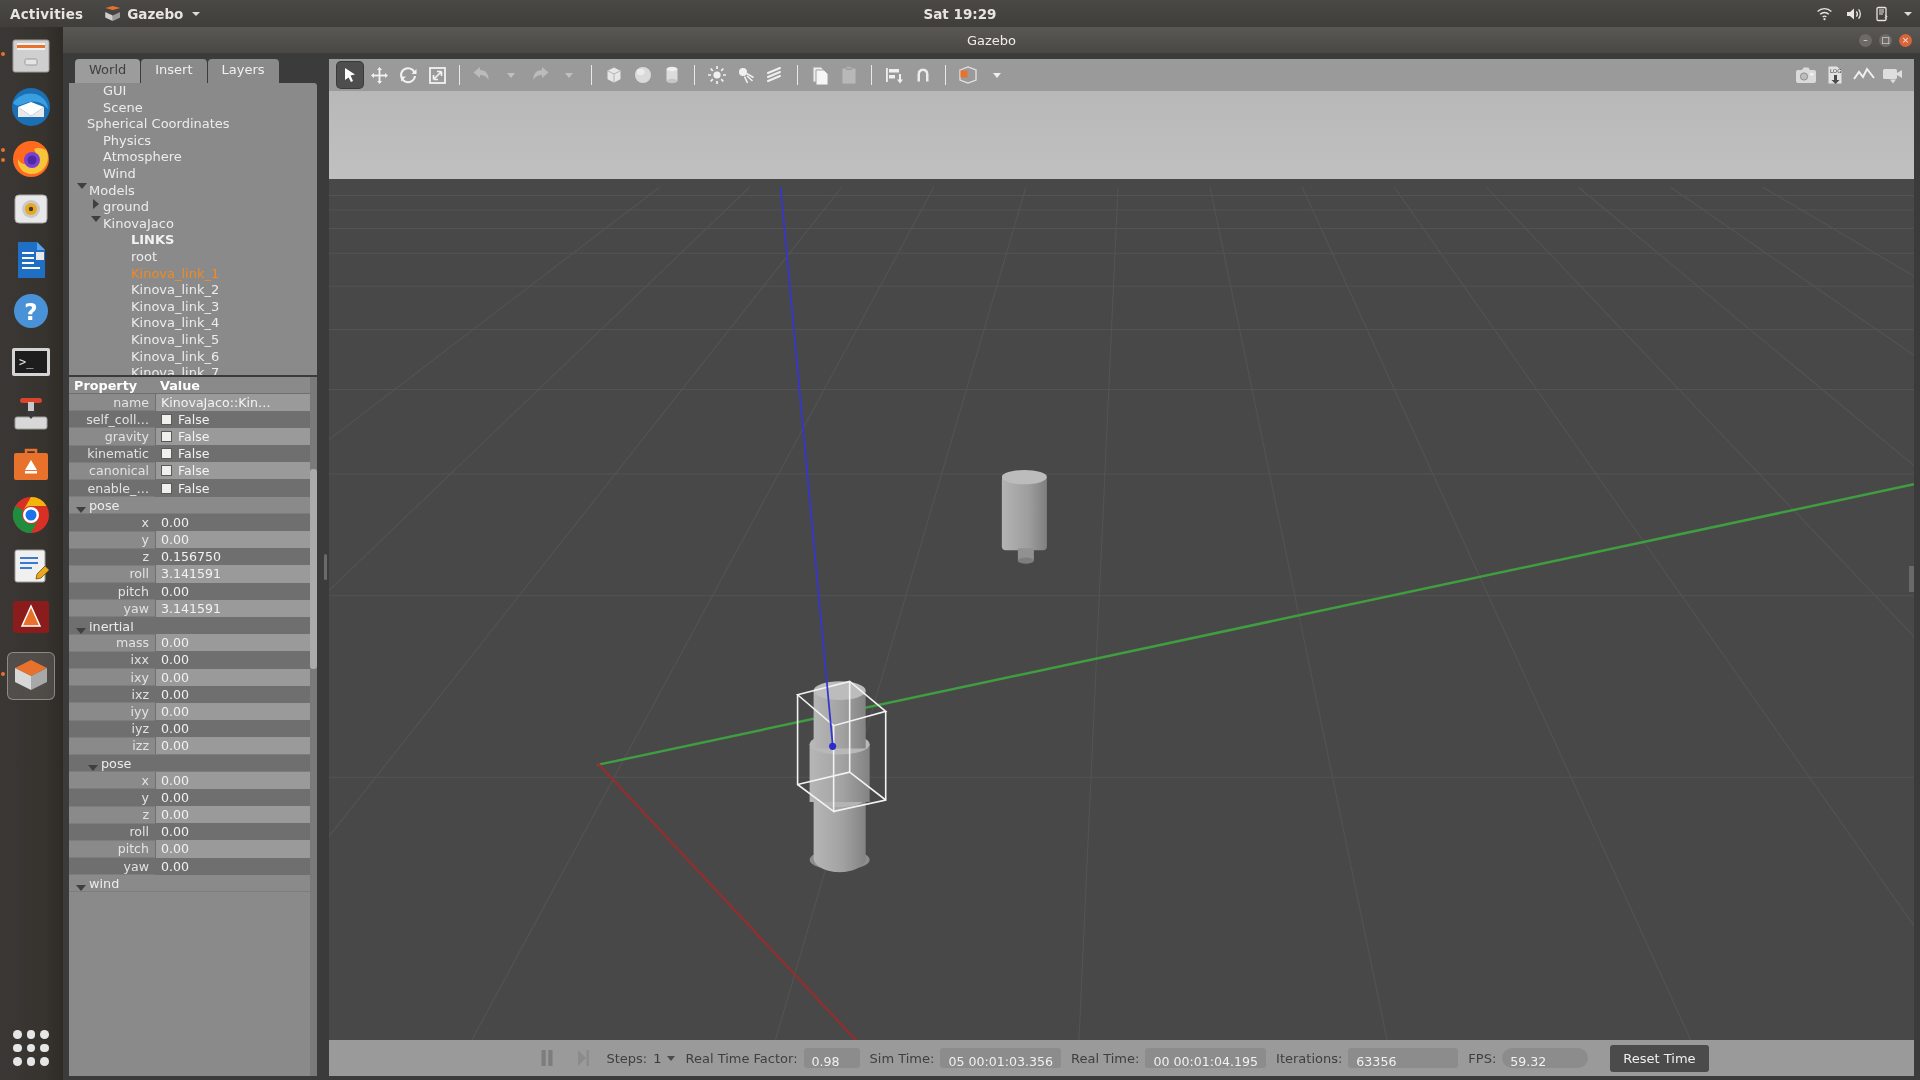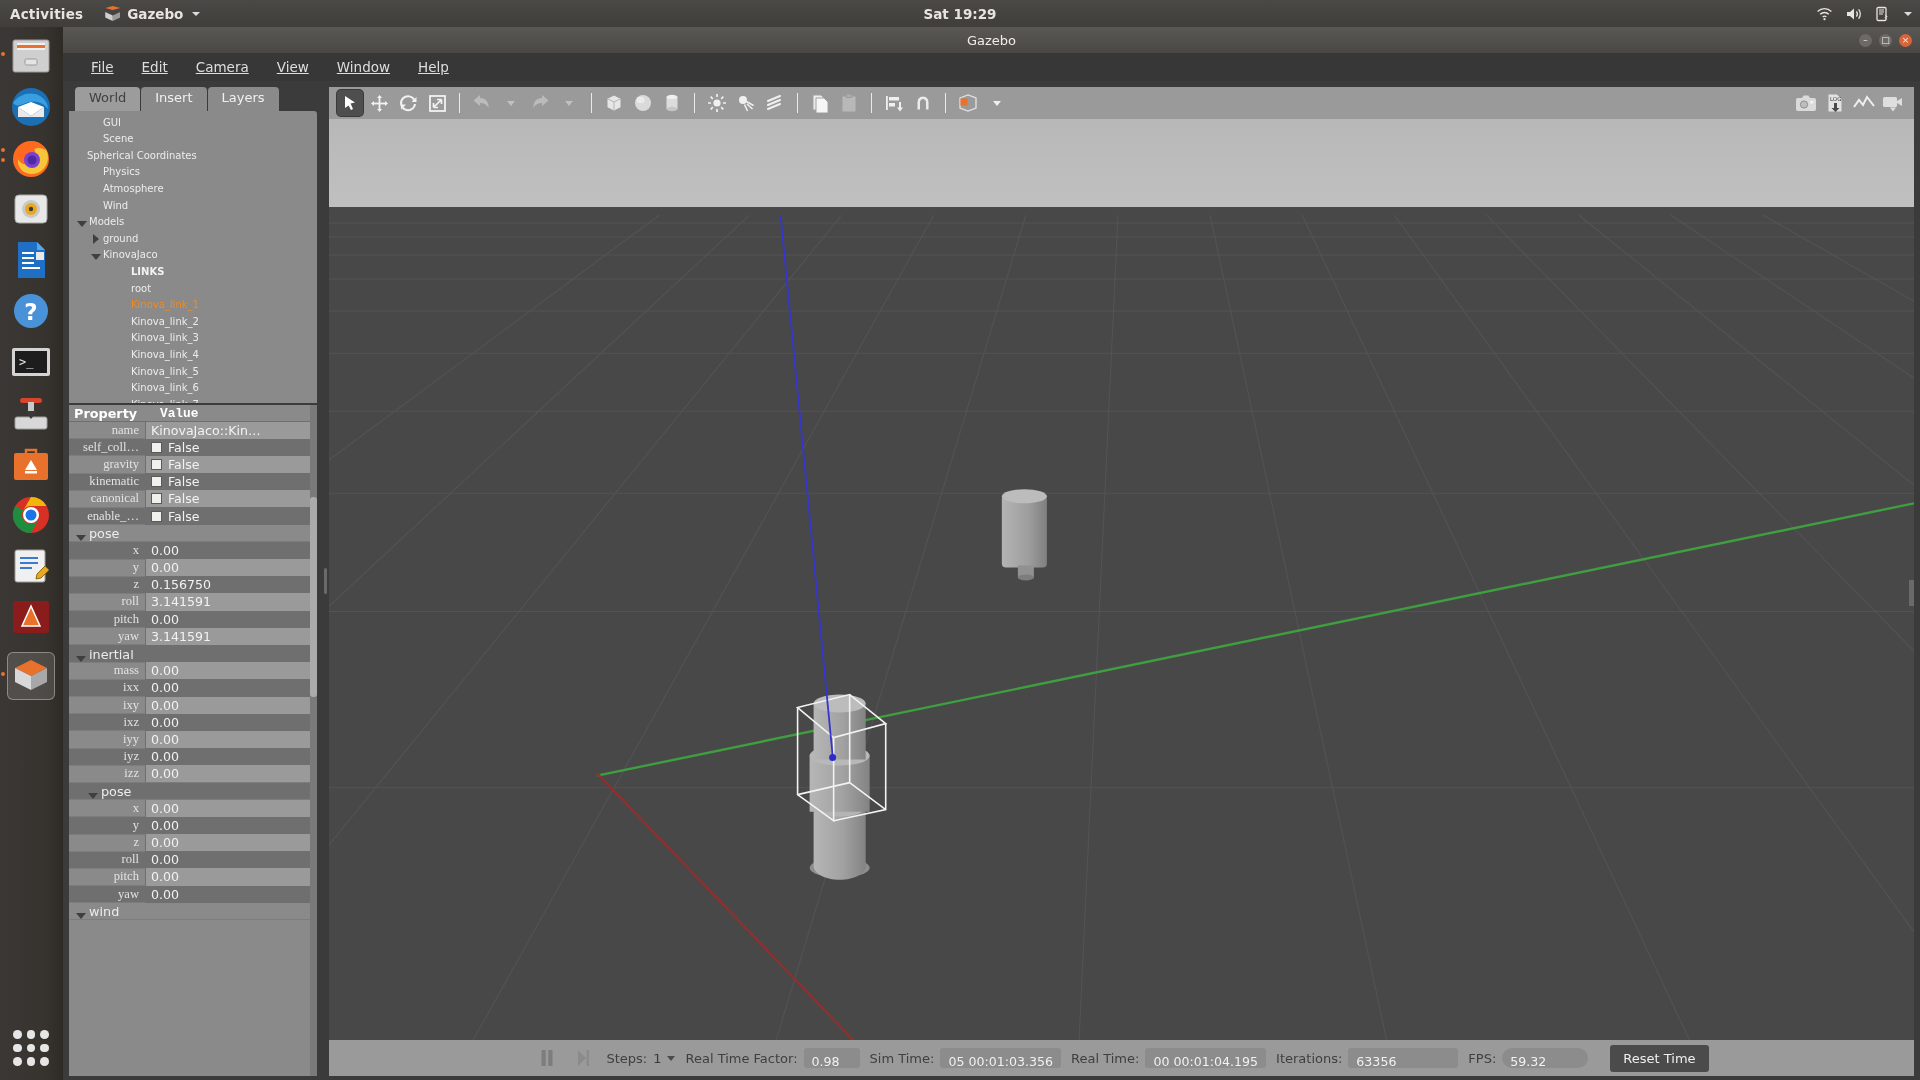--- a/index.html
+++ b/index.html
@@ -73,38 +73,38 @@
 
   
   #left-panel{ width:258px; display:flex; flex-direction:column; background:#3b3b3b;
     padding:6px 4px 4px 6px; flex:0 0 258px; }
   #tabs{ display:flex; gap:1px; padding-left:6px; flex:0 0 24px; }
   .tab{ background:#8a8a8a; color:#f0f0f0; font-size:13px; padding:3px 14px 4px;
     border-radius:4px 4px 0 0; }
   .tab.active{ background:#9c9c9c; color:#404040; }
   #tree-box{ background:#8a8a8a; flex:0 0 292px; overflow:hidden; position:relative;
     border-radius:0 3px 0 0; }
-  .tree-row{ height:16.6px; display:flex; align-items:flex-end; font-size:10px; color:#ececec;
+  .tree-row{ height:16.6px; display:flex; align-items:flex-start; font-size:13px; color:#ececec;
     padding-left:4px; white-space:nowrap; }
   .tree-row .tw{ width:14px; display:inline-flex; justify-content:center; flex:0 0 14px; }
   .tri-d{ width:0;height:0;border-left:5px solid transparent;border-right:5px solid transparent;border-top:6px solid #3f3f3f; }
   .tri-r{ width:0;height:0;border-top:5px solid transparent;border-bottom:5px solid transparent;border-left:6px solid #3f3f3f; }
   .tree-row.sel{ color:#f08a24; }
   .tree-row.bold{ font-weight:bold; color:#f2f2f2; }
 
   #prop-box{ flex:1; background:#8a8a8a; overflow:hidden; position:relative;
     margin-top:2px; display:flex; flex-direction:column; }
   #prop-head{ display:flex; font-size:12.8px; font-weight:bold; color:#fff; background:#8a8a8a;
     border-bottom:1px solid #6f6f6f; flex:0 0 17px; align-items:center; }
   #prop-head .c1{ width:86px; padding-left:5px; }
-  #prop-head .c2{ flex:1; padding-left:5px;font-family:Liberation Mono, monospace; }
+  #prop-head .c2{ flex:1; padding-left:5px; }
   .prow{ display:flex; font-size:12.6px; height:17.2px; align-items:center;
     border-bottom:1px solid #7d7d7d; }
   .prow.alt{ background:#6f6f6f; }
-  .prow .pk{ width:76px; text-align:right; padding-right:6px; color:#e2e2e2; overflow:hidden; white-space:nowrap;font-family:Liberation Serif, serif; }
+  .prow .pk{ width:86px; text-align:right; padding-right:6px; color:#e2e2e2; overflow:hidden; white-space:nowrap; }
   .prow .pv{ flex:1; background:#9a9a9a; color:#f2f2f2; padding-left:5px; height:17.2px;
     display:flex; align-items:center; gap:6px; overflow:hidden; white-space:nowrap; border-left:1px solid #6f6f6f; }
   .prow.alt .pv{ background:#6f6f6f; }
   .cbx{ width:11px;height:11px;background:#f2f0ec;border:1px solid #5a5a5a; display:inline-block; flex:0 0 11px; }
   .ghead{ display:flex; align-items:flex-end; font-size:12.8px; height:17.2px; color:#ececec;
     border-bottom:1px solid #7d7d7d; }
   .ghead.alt{ background:#6f6f6f; }
   .ghead .tw{ width:16px; display:inline-flex; justify-content:center; }
   #panel-scroll{ position:absolute; right:0; top:0; width:7px; height:100%; background:#7a7a7a; }
   #panel-scroll i{ position:absolute; left:0; top:92px; width:7px; height:200px; background:#ababab; border-radius:3px; display:block;}
@@ -331,28 +331,20 @@
 
   <div id="gz-titlebar">
     <span>Gazebo</span>
     <div id="win-ctrls">
       <span class="wbtn">–</span>
       <span class="wbtn">□</span>
       <span class="wbtn close">×</span>
     </div>
   </div>
 
-  <div id="gz-menubar">
-    <div class="menu-item"><u>File</u></div>
-    <div class="menu-item"><u>Edit</u></div>
-    <div class="menu-item"><u>Camera</u></div>
-    <div class="menu-item"><u>View</u></div>
-    <div class="menu-item"><u>Window</u></div>
-    <div class="menu-item"><u>Help</u></div>
-  </div>
 
   <div id="gz-body">
 
     <div id="left-panel">
       <div id="tabs">
         <div class="tab active">World</div>
         <div class="tab">Insert</div>
         <div class="tab">Layers</div>
       </div>
 

